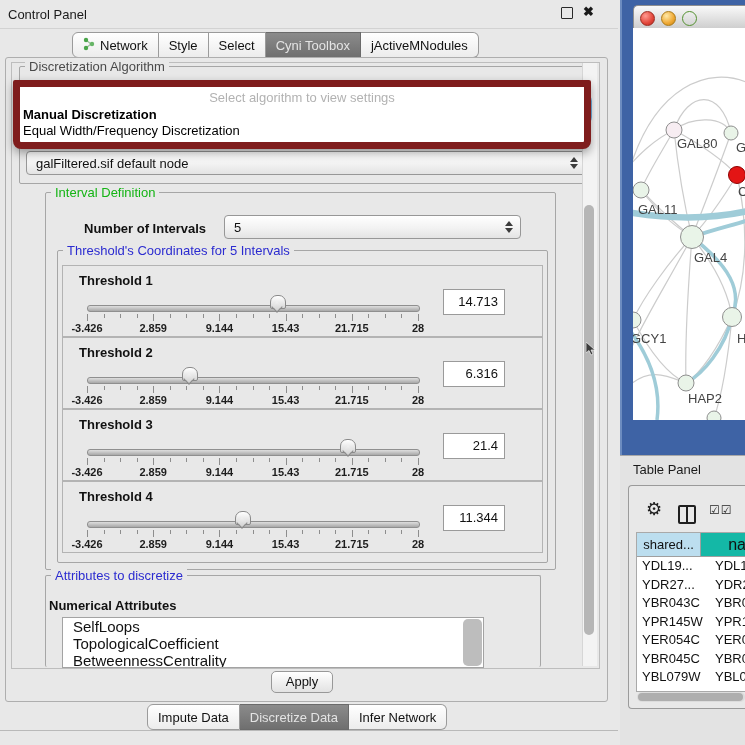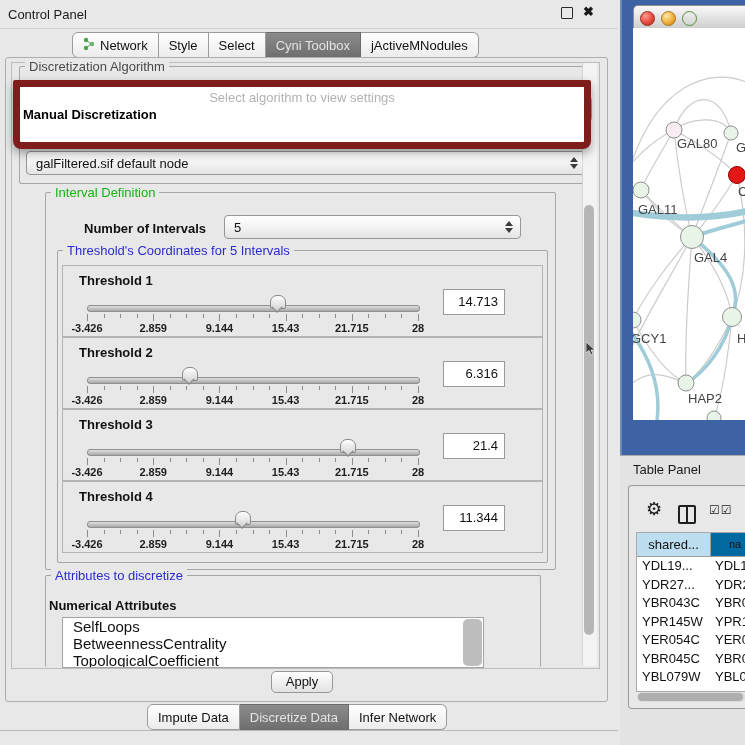--- a/index.html
+++ b/index.html
@@ -88,21 +88,21 @@
   .tp-area{left:620px;top:455px;width:125px;height:290px;background:#e3e3e3;border-top:1px solid #a8a8a8;}
   .tp-title{left:633px;top:462px;font-size:13px;color:#1a1a1a;}
   .tp-panel{left:628px;top:485px;width:117px;height:222px;border:1px solid #9a9a9a;border-right:none;border-radius:4px 0 0 4px;background:#e8e8e8;}
   .gear{left:646px;top:498px;font-size:18px;color:#1f1f1f;}
   .split-icon{left:678px;top:505px;width:14px;height:15px;border:2px solid #1f1f1f;border-radius:2px;}
   .split-icon::after{content:"";position:absolute;left:5.5px;top:0;width:2px;height:15px;background:#1f1f1f;}
   .checks{left:709px;top:503px;font-size:12px;color:#1f1f1f;letter-spacing:1px;}
   .tbl{left:636px;top:532px;width:109px;height:158px;background:#ffffff;border:1px solid #a9a9a9;border-right:none;overflow:hidden;}
   .tbl-head{display:flex;height:23px;border-bottom:1px solid #9f9f9f;}
   .th1{width:73px;background:#bcdeef;border-right:1px solid #9f9f9f;text-align:center;line-height:23px;font-size:13px;}
-  .th2{flex:1;background:#0369a1;line-height:23px;font-size:11px;padding-left:18px;}
+  .th2{flex:1;background:#14b8a6;line-height:23px;font-size:16px;padding-left:27px;}
   .tbl-row{display:flex;height:18.5px;line-height:18.5px;font-size:13px;}
   .tbl-row .c1{width:73px;padding-left:5px;box-sizing:border-box;}
   .tbl-row .c2{flex:1;padding-left:5px;overflow:hidden;white-space:nowrap;}
   .hscroll{left:637px;top:692px;width:108px;height:10px;background:#dcdcdc;border-radius:5px;}
   .hscroll-thumb{position:absolute;left:1px;top:1px;width:105px;height:8px;background:#aeaeae;border-radius:4px;}
 
   .cursor{left:586px;top:342px;z-index:90;}
   svg text{font-family:"Liberation Sans",sans-serif;}
 </style>
 </head>
@@ -151,20 +151,21 @@
     <span class="txt"></span>
     <span class="spinner">
         <i class="up"></i>
         <i class="dn"></i>
       </span>
   </div>
 
   <div class="abs popup">
     <div class="prompt">Select algorithm to view settings</div>
     <div class="opt1">Manual Discretization</div>
+    <div class="opt2">Equal Width/Frequency Discretization</div>
   </div>
 
   <div class="abs group" style="left:19px;top:142px;width:575px;height:40px;">
     <span class="group-label" style="color:#2f2f2f;">Table Data</span>
   </div>
   <div class="abs combo" style="left:26px;top:151px;width:558px;">
     <span class="txt">galFiltered.sif default node</span>
     <span class="spinner">
         <i class="up"></i>
         <i class="dn"></i>
@@ -336,22 +337,22 @@
     <div class="valbox">11.344</div>
   </div>
 
   <div class="abs group" style="left:45px;top:575px;width:494px;height:91px;border-bottom:none;">
     <span class="group-label" style="color:#2b2bd0;">Attributes to discretize</span>
   </div>
   <div class="abs" style="left:49px;top:598px;font-weight:bold;">Numerical Attributes</div>
   <div class="abs attr-list">
 
   <div>SelfLoops</div>
+      <div>TopologicalCoefficient</div>
       <div>BetweennessCentrality</div>
-      <div>TopologicalCoefficient</div>
       <div class="list-scroll"></div>
     </div>
 
   <div class="abs main-scroll-track"></div>
   <div class="abs main-scroll-thumb"></div>
 
   <div class="abs btn" style="left:271px;top:671px;width:60px;height:20px;line-height:20px;">Apply</div>
 
   <div class="abs tabrow" style="left:147px;top:704px;height:21px;">
     <div class="tab first">

